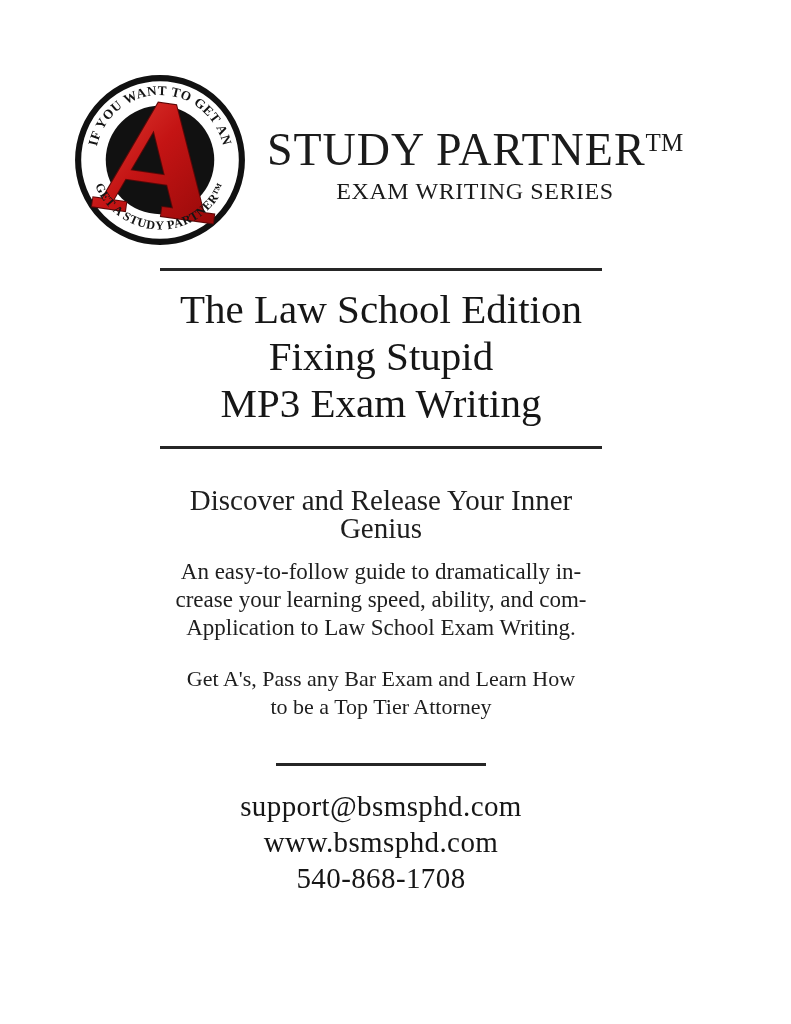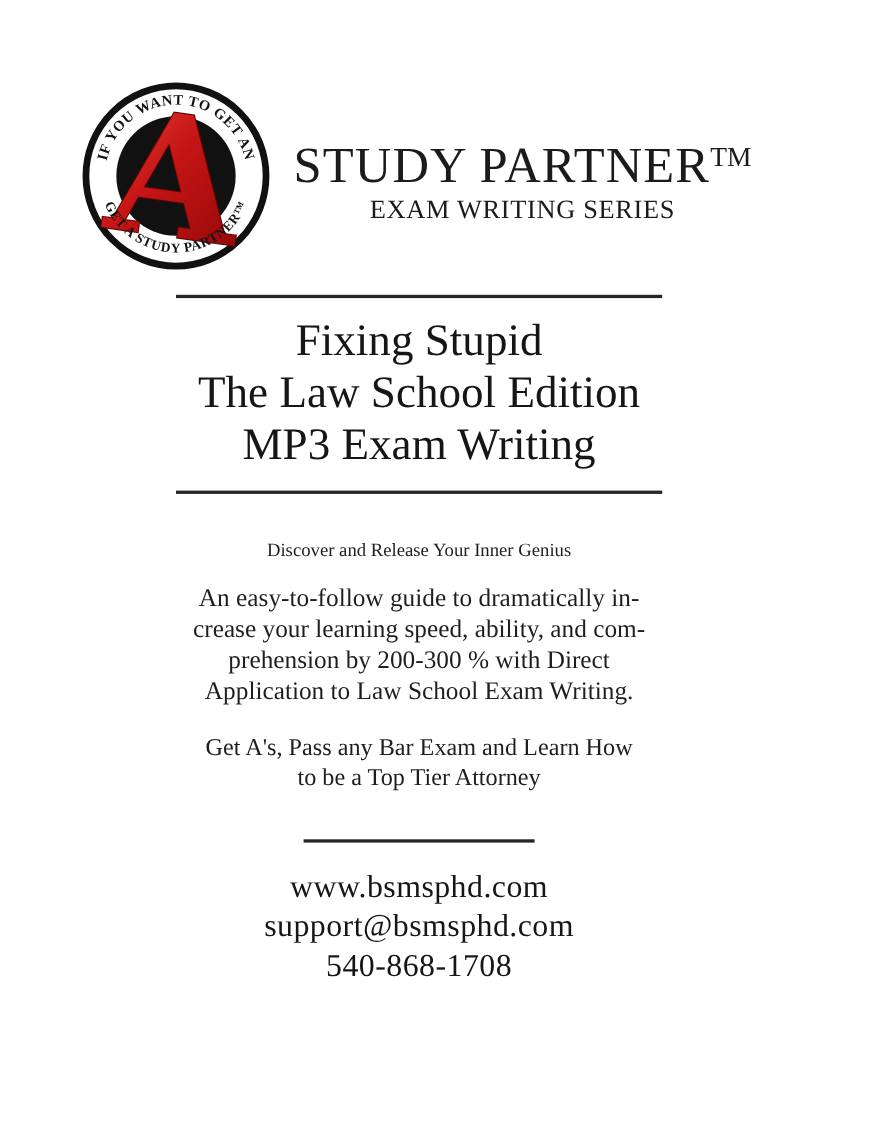--- a/index.html
+++ b/index.html
@@ -79,21 +79,21 @@
     margin: 0;
     width: 100%;
   }
   .title {
     font-size: 41px;
     line-height: 47px;
     margin: 15px 0 19px;
     color: #161616;
   }
   .tagline {
-    font-size: 17px;
+    font-size: 29px;
     line-height: 28px;
     margin-top: 37px;
   }
   .description {
     font-size: 23px;
     line-height: 28px;
     margin-top: 16px;
   }
   .cta {
     font-size: 22px;
@@ -143,43 +143,42 @@
   <div class="brand">
     <div class="brand-name"><span>STUDY PARTNER</span><span class="tm">TM</span></div>
     <div class="brand-series">EXAM WRITING SERIES</div>
   </div>
 
   <div class="content">
 
     <hr class="rule">
 
     <div class="title">
+      <div>The Law School Edition</div>
       <div>Fixing Stupid</div>
-      <div>The Law School Edition</div>
       <div>MP3 Exam Writing</div>
     </div>
 
     <hr class="rule">
 
     <div class="tagline">Discover and Release Your Inner Genius</div>
 
     <div class="description">
       <div>An easy-to-follow guide to dramatically in-</div>
       <div>crease your learning speed, ability, and com-</div>
-      <div>prehension by 200-300 % with Direct</div>
       <div>Application to Law School Exam Writing.</div>
     </div>
 
     <div class="cta">
       <div>Get A's, Pass any Bar Exam and Learn How</div>
       <div>to be a Top Tier Attorney</div>
     </div>
 
     <hr class="rule-short">
 
     <div class="contact">
+      <div>support@bsmsphd.com</div>
       <div>www.bsmsphd.com</div>
-      <div>support@bsmsphd.com</div>
       <div>540-868-1708</div>
     </div>
 
   </div>
 </div>
 
 </body></html>

